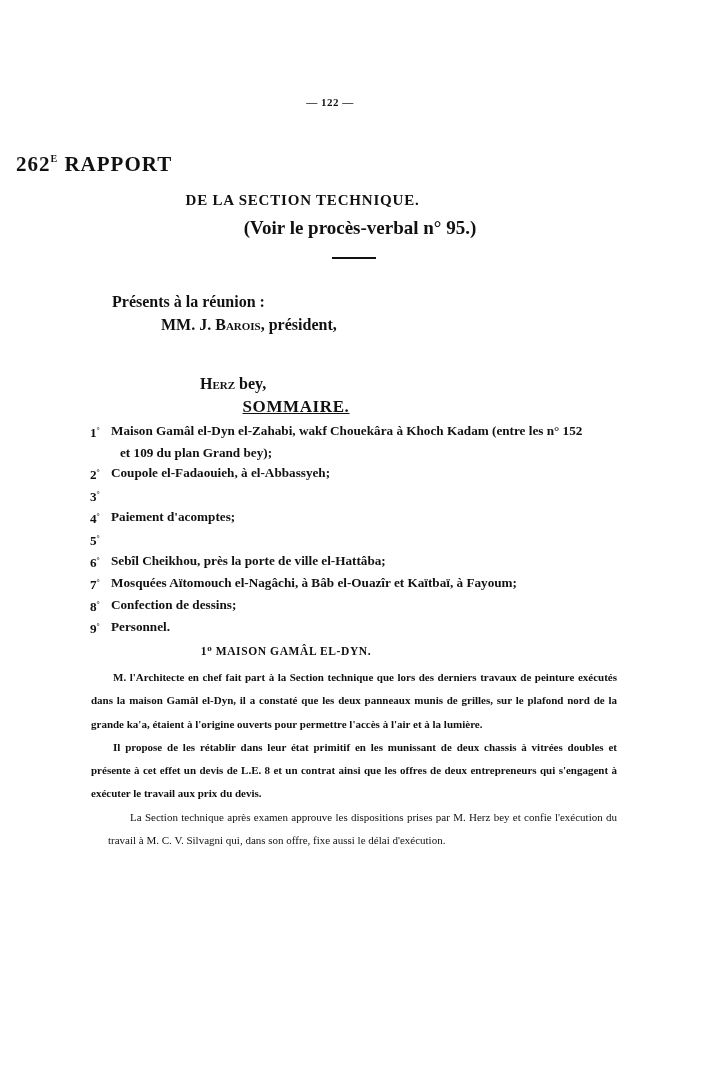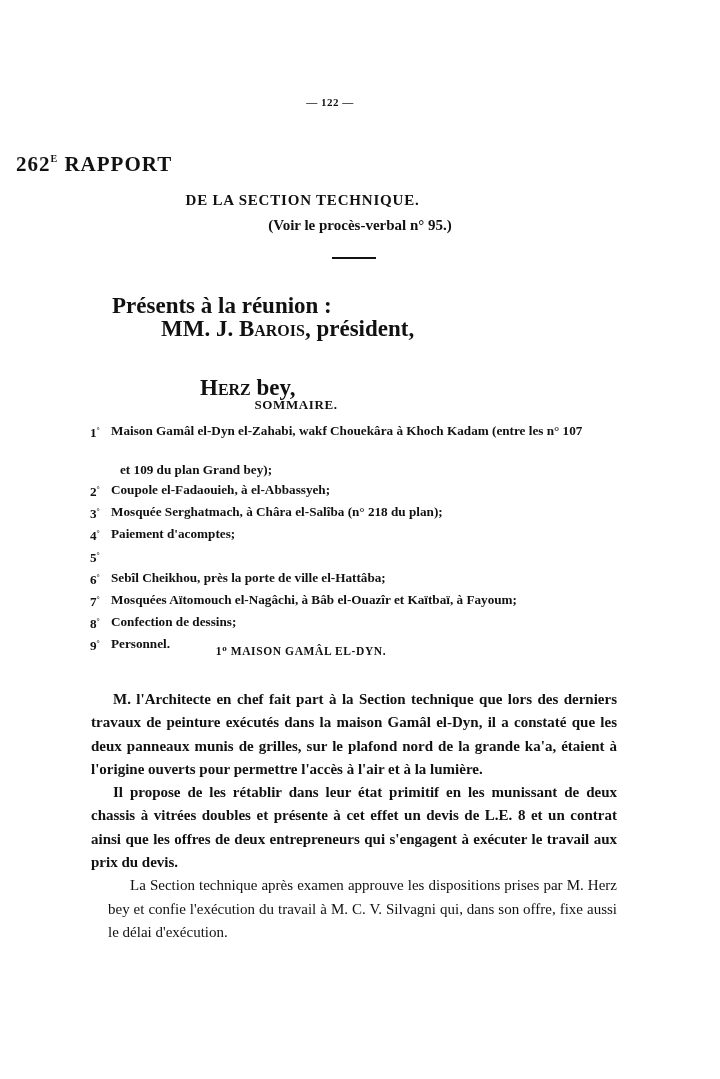--- a/index.html
+++ b/index.html
@@ -8,41 +8,41 @@
     font-family: "DejaVu Serif", "Liberation Serif", serif;
     color: #111111;
   }
   .page { position: absolute; left: 0; top: 0; width: 720px; height: 1079px; }
   .abs { position: absolute; white-space: nowrap; }
 
   .folio { top: 88px; left: 0; width: 660px; text-align: center; font-size: 11px; font-weight: bold; letter-spacing: 0.5px; font-family: "Liberation Serif", serif; margin-top: 8px; }
   .title { top: 152px; left: 0; width: 720px; text-align: left; font-size: 21px; font-weight: bold; letter-spacing: 1px; font-family: "Liberation Serif", serif; padding-left: 16px; }
   .title sup { font-size: 10px; vertical-align: 9px; }
   .subtitle { top: 192px; left: 0; width: 605px; text-align: center; font-size: 15px; font-weight: bold; letter-spacing: 0.8px; font-family: "Liberation Serif", serif; }
-  .ref { top: 217px; left: 0; width: 720px; text-align: center; font-size: 15px; font-weight: bold; font-family: "Liberation Serif", serif; }
+  .ref { top: 217px; left: 0; width: 720px; text-align: center; font-size: 19px; font-weight: bold; font-family: "Liberation Serif", serif; }
   .rule { top: 257px; left: 332px; width: 44px; height: 0; border-top: 2px solid #111; }
 
-  .present { font-size: 23px; font-weight: bold; font-family: "Liberation Serif", serif; }
+  .present { font-size: 16px; font-weight: bold; font-family: "Liberation Serif", serif; }
   .p1 { top: 293px; left: 112px; }
   .p2 { top: 316px; left: 161px; }
   .p3 { top: 339px; left: 200px; margin-top: 36px; }
   .sc { font-variant: small-caps; font-family: Liberation Serif, serif; }
 
-  .sommaire { top: 397px; left: 0; width: 592px; text-align: center; font-size: 13px; font-weight: bold; letter-spacing: 0.6px; font-family: "Liberation Serif", serif; }
+  .sommaire { top: 397px; left: 0; width: 592px; text-align: center; font-size: 17px; font-weight: bold; letter-spacing: 0.6px; font-family: "Liberation Serif", serif; text-decoration: underline; }
 
   .toc { position: absolute; left: 90px; top: 421px; width: 540px; font-family: "Liberation Serif", serif; font-weight: bold; font-size: 13.2px; line-height: 20px; }
   .toc-item { display: flex; white-space: nowrap; }
   .toc-num { width: 21px; flex: none; }
   .toc-num sup { font-size: 8px; vertical-align: 4px; }
-  .toc-cont { padding-left: 30px; margin-top: 17px; }
+  .toc-cont { padding-left: 30px; }
 
-  .section-heading { top: 643px; left: 0; width: 572px; text-align: center; font-size: 11.5px; font-weight: bold; letter-spacing: 0.6px; font-family: "Liberation Serif", serif; margin-left: 15px; }
+  .section-heading { top: 643px; left: 0; width: 572px; text-align: center; font-size: 11.5px; font-weight: bold; letter-spacing: 0.6px; font-family: "Liberation Serif", serif; }
   .section-heading sup { font-size: 9px; vertical-align: 4px; }
 
-  .body-text { position: absolute; left: 91px; top: 688px; width: 526px; font-family: "Liberation Serif", serif; font-size: 15px; line-height: 23.3px; }
+  .body-text { position: absolute; left: 91px; top: 666px; width: 526px; font-family: "Liberation Serif", serif; font-size: 11px; line-height: 23.3px; }
   .para { text-align: justify; text-align-last: left; text-indent: 22px; margin: 0; }
   .para.bold { font-weight: bold; }
   .para.normal { font-weight: normal; margin-left: 17px; }
 </style>
 </head>
 <body>
 
 <div class="page">
 
   <div class="abs folio">— 122 —</div>
@@ -55,30 +55,29 @@
 
   <div class="abs present p1">Présents à la réunion :</div>
   <div class="abs present p2"><span>MM. J. </span><span class="sc">Barois</span><span>, président,</span></div>
   <div class="abs present p3"><span class="sc">Herz</span><span> bey,</span></div>
 
   <div class="abs sommaire">SOMMAIRE.</div>
 
   <div class="toc">
     <div class="toc-item">
         <span class="toc-num"><span>1</span><sup>°</sup></span>
-        <span>Maison Gamâl el-Dyn el-Zahabi, wakf Chouekâra à Khoch Kadam (entre les n° 107</span>
+        <span>Maison Gamâl el-Dyn el-Zahabi, wakf Chouekâra à Khoch Kadam (entre les n° 152</span>
       </div>
     <div class="toc-item toc-cont">et 109 du plan Grand bey);</div>
     <div class="toc-item">
         <span class="toc-num"><span>2</span><sup>°</sup></span>
         <span>Coupole el-Fadaouieh, à el-Abbassyeh;</span>
       </div>
     <div class="toc-item">
         <span class="toc-num"><span>3</span><sup>°</sup></span>
-        <span>Mosquée Serghatmach, à Châra el-Salîba (n° 218 du plan);</span>
       </div>
     <div class="toc-item">
         <span class="toc-num"><span>4</span><sup>°</sup></span>
         <span>Paiement d'acomptes;</span>
       </div>
     <div class="toc-item">
         <span class="toc-num"><span>5</span><sup>°</sup></span>
       </div>
     <div class="toc-item">
         <span class="toc-num"><span>6</span><sup>°</sup></span>

